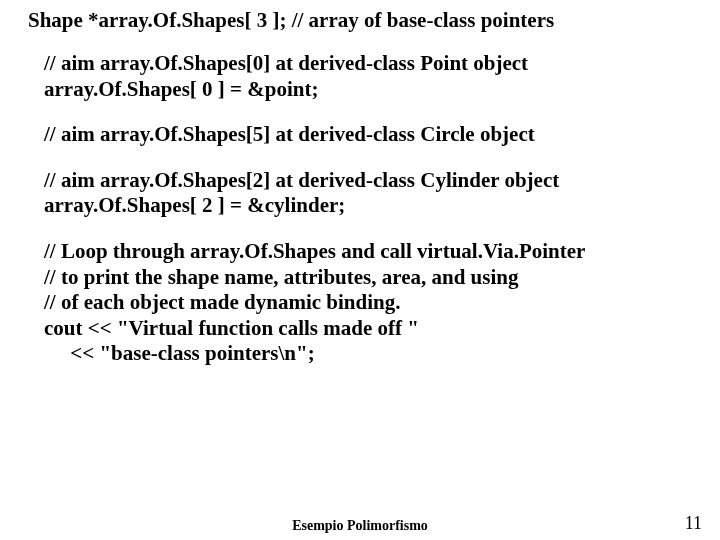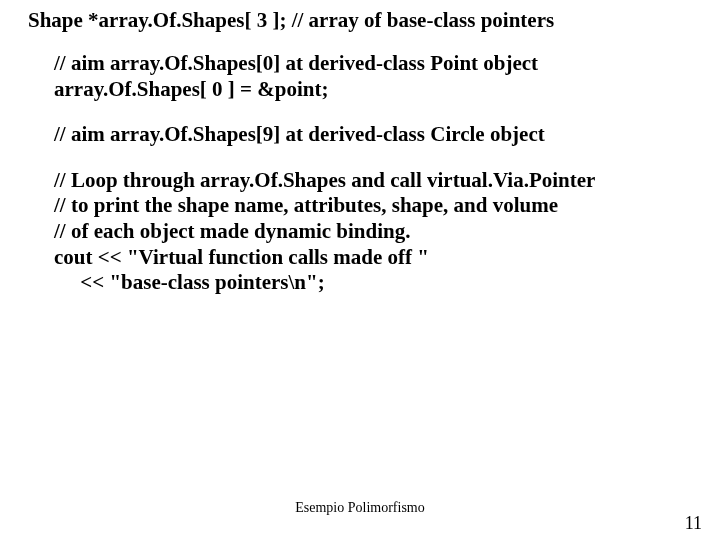--- a/index.html
+++ b/index.html
@@ -20,32 +20,32 @@
   }
   .line0 {
     font-size: 21px;
     font-weight: bold;
     margin-bottom: 18px;
   }
   .block {
     font-size: 21px;
     font-weight: bold;
     line-height: 1.22;
-    margin-left: 26px;
+    margin-left: 16px;
     margin-bottom: 20px;
   }
   .block .l { display: block; white-space: pre; }
   .footer-center {
     position: absolute;
-    bottom: 24px;
+    bottom: 6px;
     left: 0;
     width: 720px;
     text-align: center;
     font-size: 14px;
-    font-weight: normal;
+    font-weight: bold;
     margin-top: 47px;
   }
   .footer-right {
     position: absolute;
     bottom: 6px;
     right: 18px;
     font-size: 18px;
     font-weight: normal;
   }
 </style>
@@ -55,27 +55,31 @@
 <div class="slide">
 
   <div class="line0">Shape *array.Of.Shapes[ 3 ];  // array of base-class pointers</div>
 
   <div class="block">
     <span class="l">// aim array.Of.Shapes[0] at derived-class Point object</span>
     <span class="l">array.Of.Shapes[ 0 ] = &amp;point;</span>
   </div>
 
   <div class="block">
-    <span class="l">// aim array.Of.Shapes[9] at derived-class Circle object</span>
+    <span class="l">// aim array.Of.Shapes[5] at derived-class Circle object</span>
   </div>
 
+  <div class="block">
+    <span class="l">// aim array.Of.Shapes[2] at derived-class Cylinder object</span>
+    <span class="l">array.Of.Shapes[ 2 ] = &amp;cylinder;</span>
+  </div>
 
   <div class="block">
     <span class="l">// Loop through array.Of.Shapes and call virtual.Via.Pointer</span>
-    <span class="l">// to print the shape name, attributes, shape, and volume</span>
+    <span class="l">// to print the shape name, attributes, area, and using</span>
     <span class="l">// of each object made dynamic binding.</span>
     <span class="l">cout &lt;&lt; "Virtual function calls made off "</span>
     <span class="l">     &lt;&lt; "base-class pointers\n";</span>
   </div>
 
 
   <div class="footer-center">Esempio Polimorfismo</div>
   <div class="footer-right">11</div>
 </div>
 

